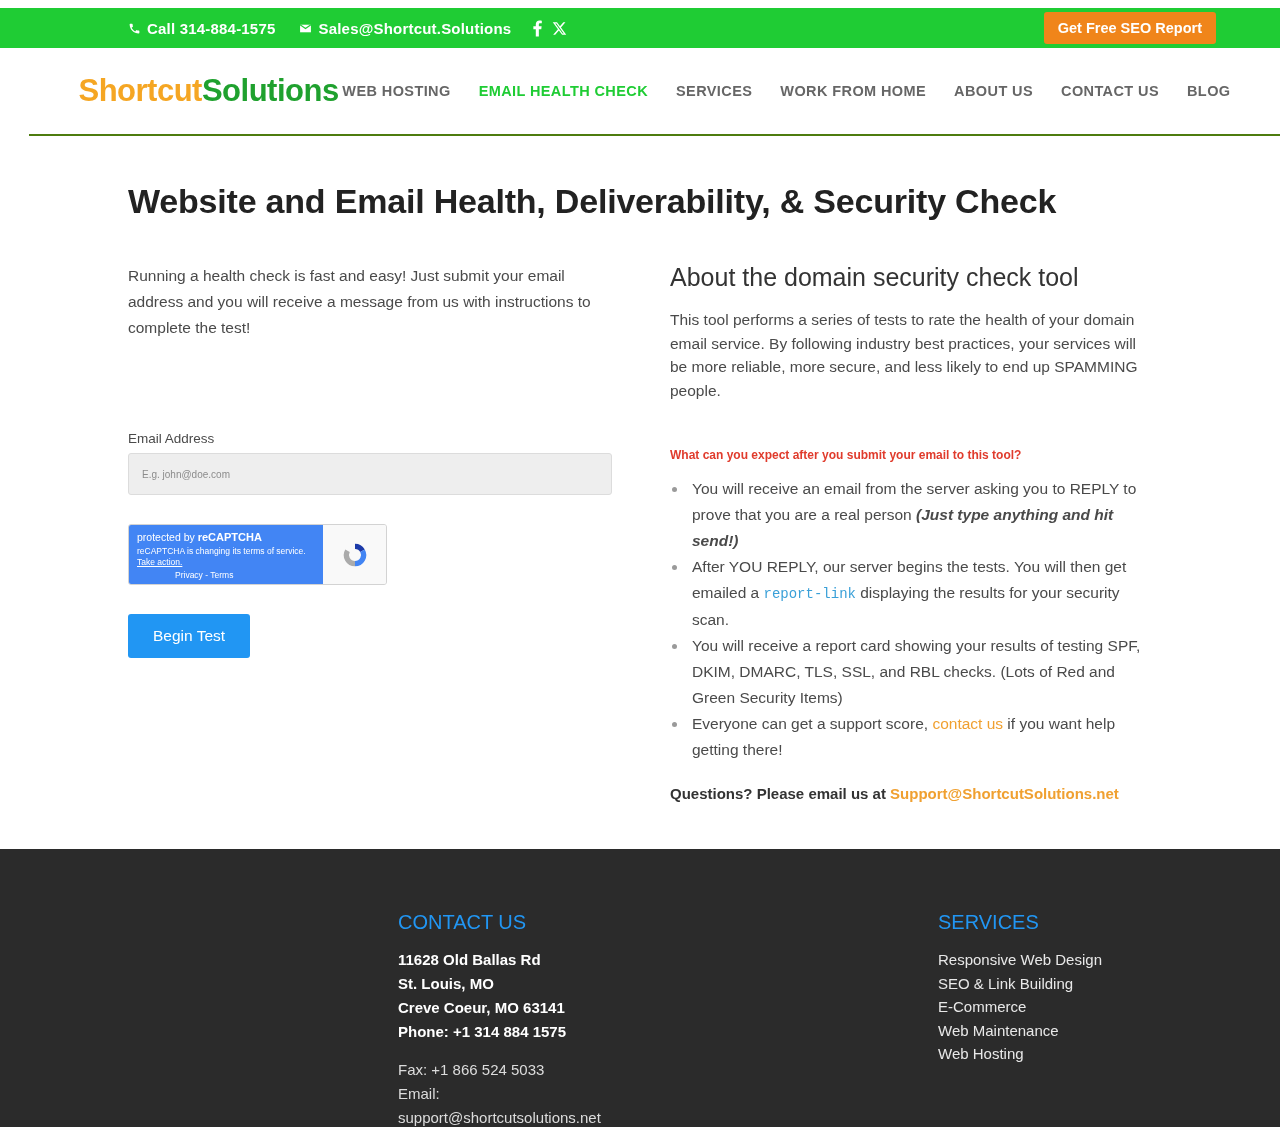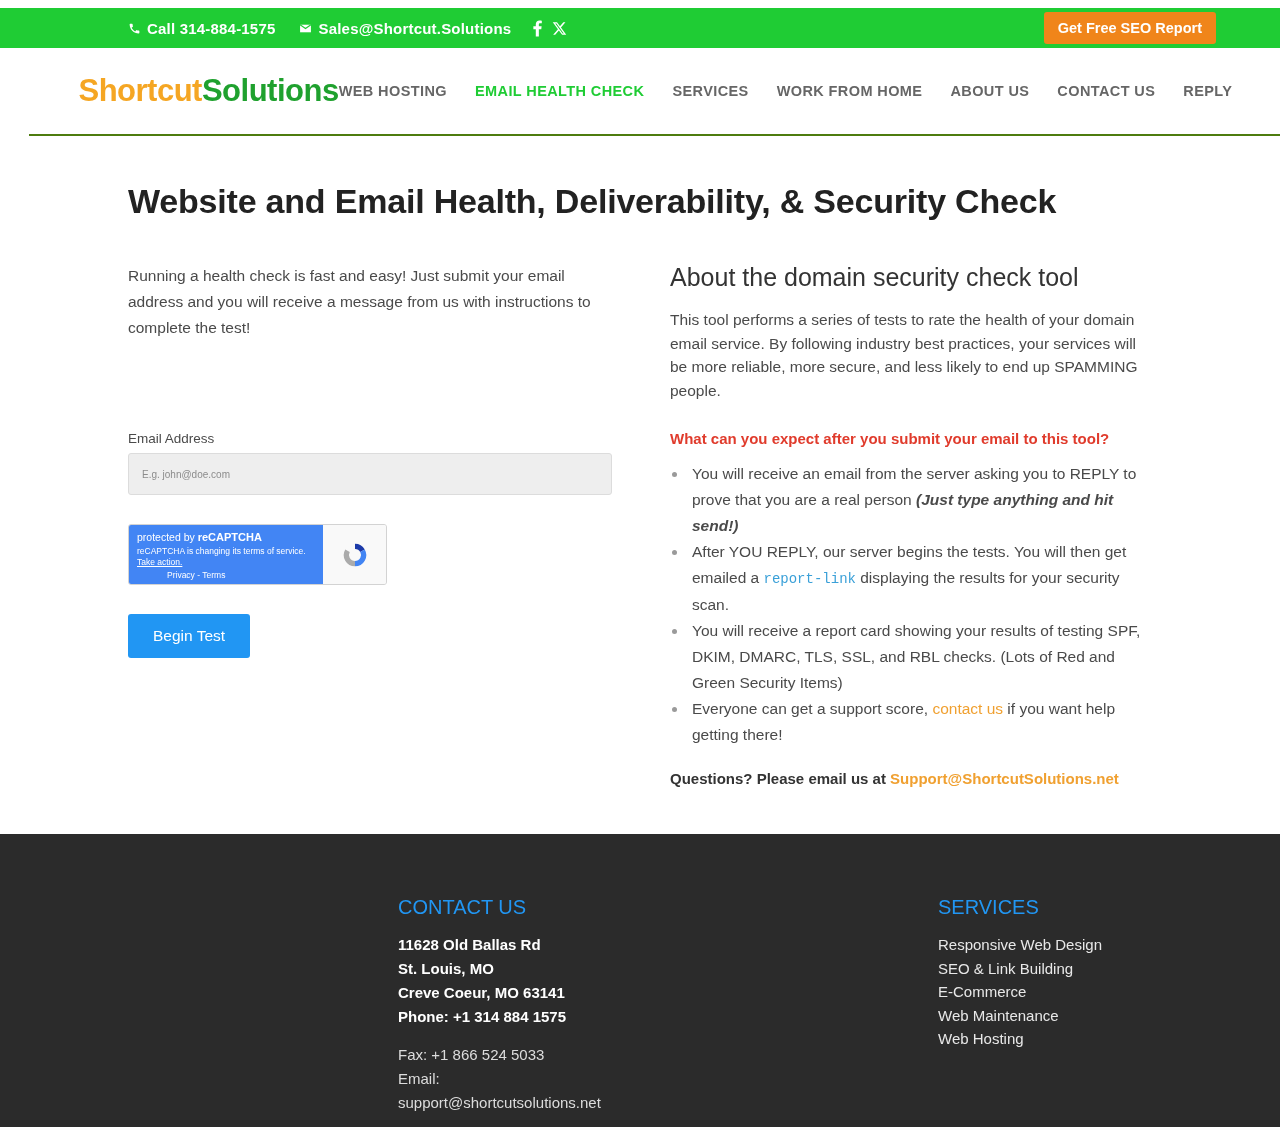--- a/index.html
+++ b/index.html
@@ -75,37 +75,37 @@
   
   .recaptcha {
     margin-top:29px; width:259px; height:61px; display:flex;
     border:1px solid #d3d3d3; border-radius:3px; background:#f9f9f9; overflow:hidden;
   }
   .rc-left { width:194px; background:#4285f4; color:#ffffff; padding:6px 8px; position:relative; }
   .rc-line1 { font-size:10.5px; }
   .rc-line1 b { font-size:11px; }
   .rc-line2 { font-size:8.5px; line-height:11px; margin-top:3px; }
   .rc-line2 a { color:#ffffff; text-decoration:underline; }
-  .rc-line3 { font-size:8.5px; position:absolute; bottom:4px; left:8px;padding-left:30px; }
+  .rc-line3 { font-size:8.5px; position:absolute; bottom:4px; left:16px;padding-left:30px; }
   .rc-line3 a { color:#ffffff; text-decoration:none; }
   .rc-right {
     flex:1; background:#f9f9f9; display:flex; align-items:center; justify-content:center;
   }
   .rc-logo { width:30px; height:30px; }
 
   .begin-btn {
     margin-top:29px; background:#2196f3; color:#ffffff; border:none;
     border-radius:3px; padding:13px 25px; font-size:15.5px;
     font-family:"Liberation Sans", sans-serif; cursor:pointer;
   }
 
   
   .about-h { font-size:25px; font-weight:normal; color:#333333; margin:0 0 16px 0; }
   .about-p { font-size:15.5px; line-height:23.5px; color:#4a4a4a; margin:0; }
-  .expect-h { font-size:15px; font-weight:bold; color:#e03b2c; margin:28px 0 14px 0; }
+  .expect-h { font-size:12px; font-weight:bold; color:#e03b2c; margin:46px 0 14px 0; }
   ul.expect { margin:0; padding-left:18px; list-style:disc; }
   ul.expect li {
     font-size:15.5px; line-height:26px; color:#4a4a4a; margin-bottom:0px; padding-left:4px;
   }
   ul.expect li::marker { color:#9a9a9a; }
   .mono-link { font-family:"Liberation Mono", monospace; font-size:14px; color:#3aa0d8; }
   .orange-link { color:#f0a030; text-decoration:none; }
   .questions { font-size:15px; margin-top:22px; color:#333333; font-weight:bold; }
   .questions .mail { color:#f0a030; }
 
@@ -161,21 +161,21 @@
     <div class="logo">
       <span class="a">Shortcut</span><span class="b">Solutions</span>
     </div>
     <div class="nav">
       <a class="nav-item">WEB HOSTING</a>
       <a class="nav-item active">EMAIL HEALTH CHECK</a>
       <a class="nav-item">SERVICES</a>
       <a class="nav-item">WORK FROM HOME</a>
       <a class="nav-item">ABOUT US</a>
       <a class="nav-item">CONTACT US</a>
-      <a class="nav-item">REPLY</a>
+      <a class="nav-item">BLOG</a>
     </div>
   </div>
 </div>
 
 <div class="main">
   <h1 class="page-title">Website and Email Health, Deliverability, &amp; Security Check</h1>
 
   <div class="cols">
 
     <div class="col-left">

